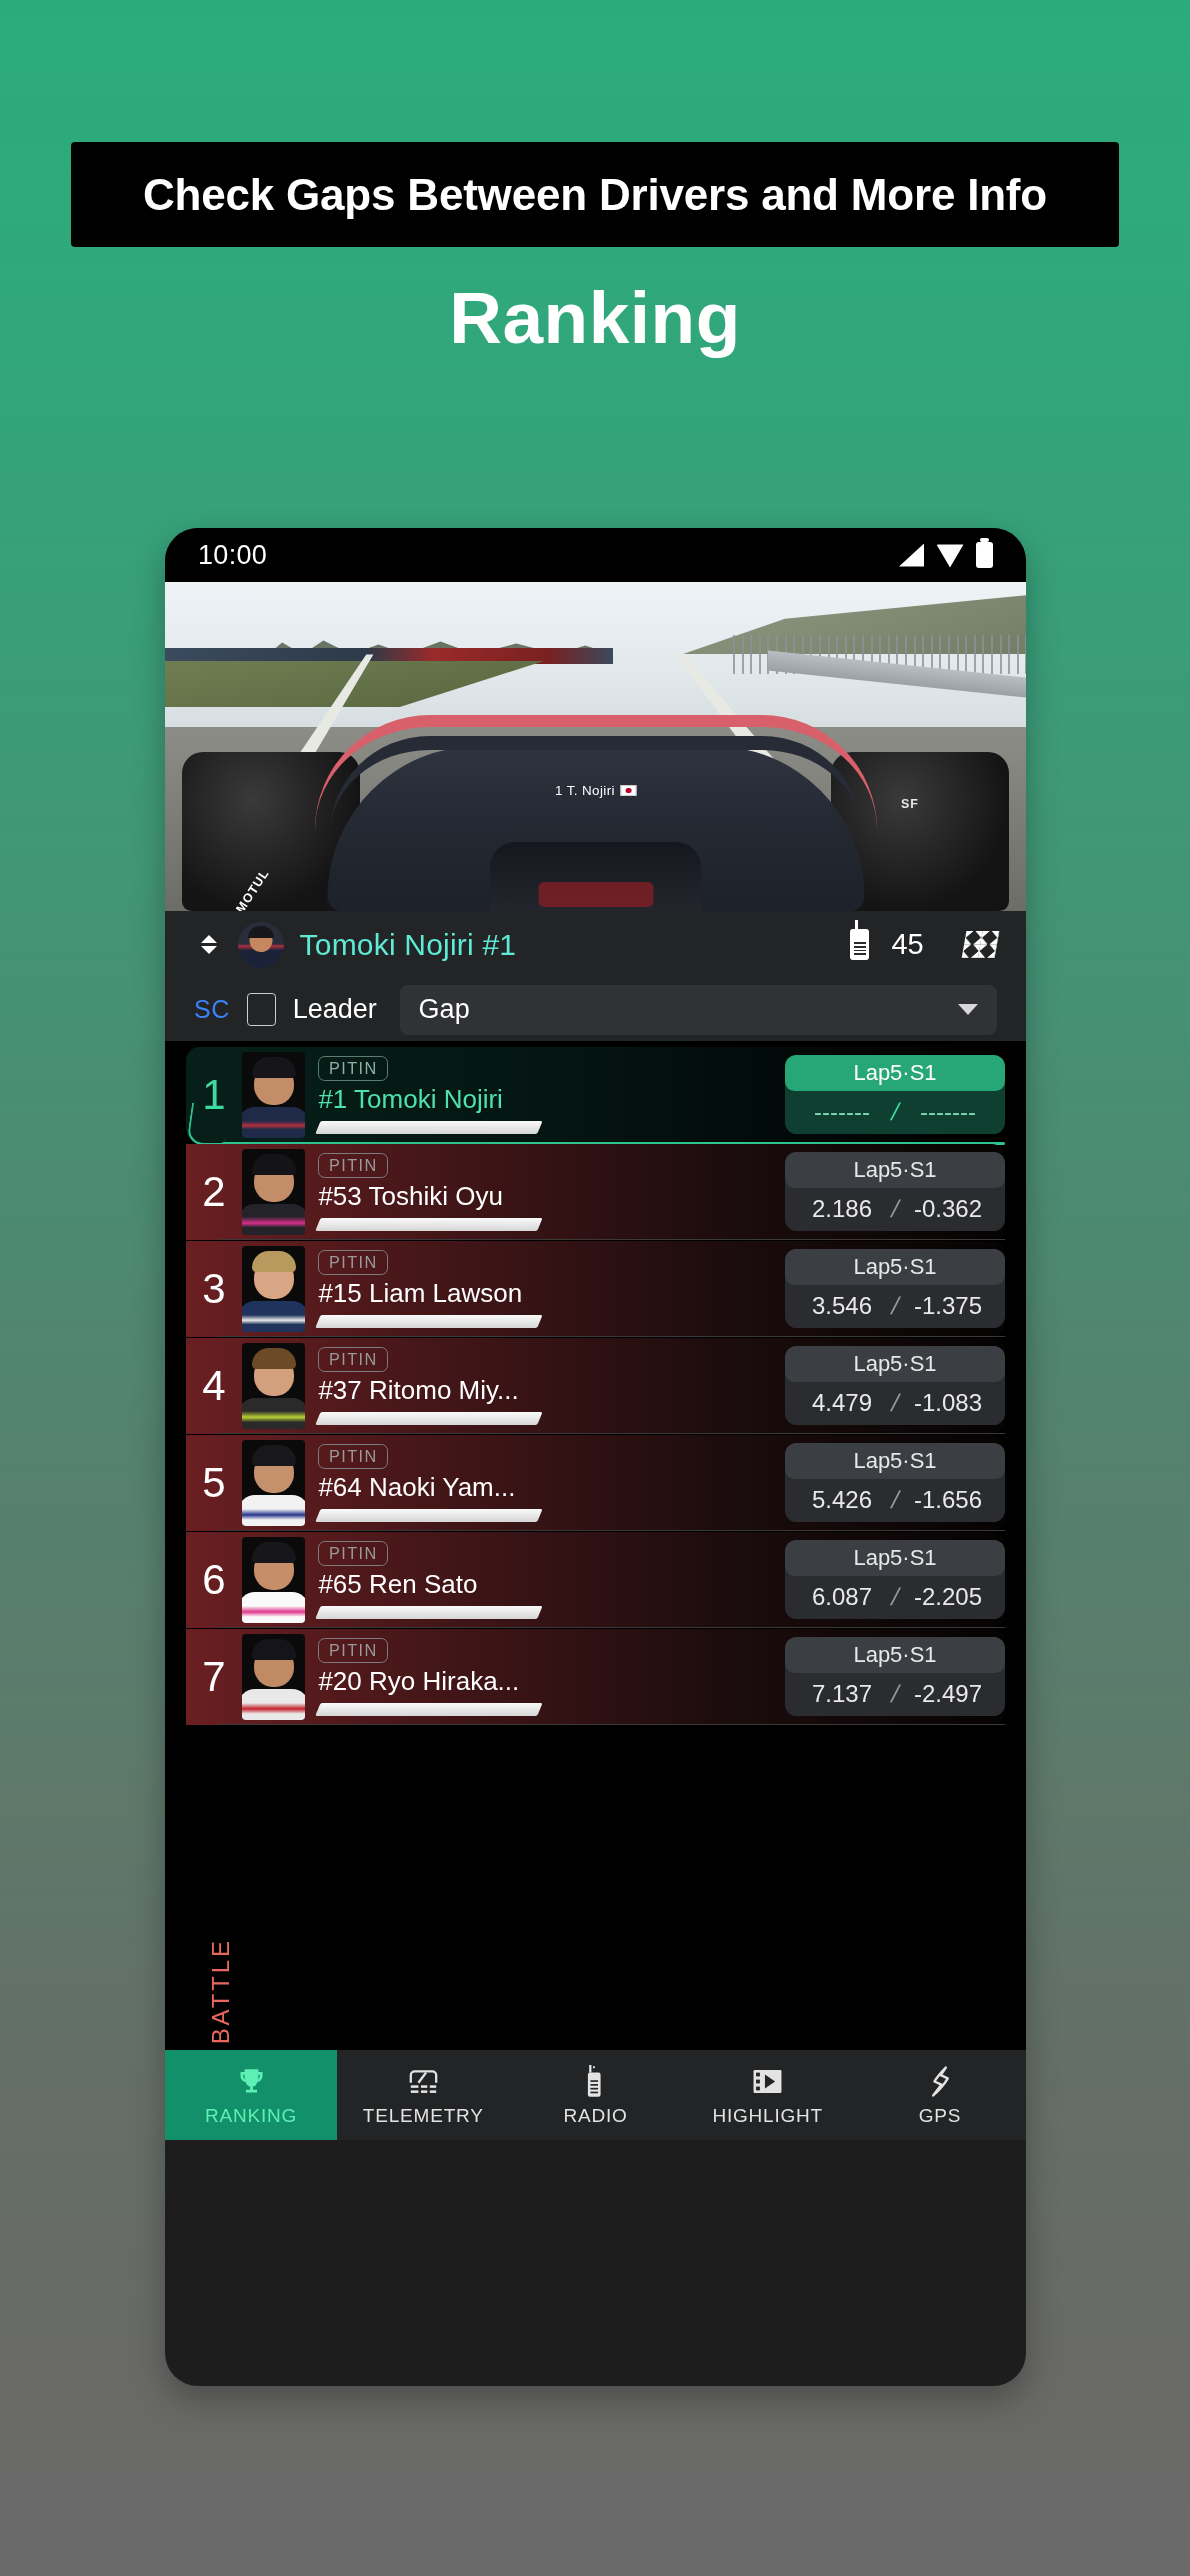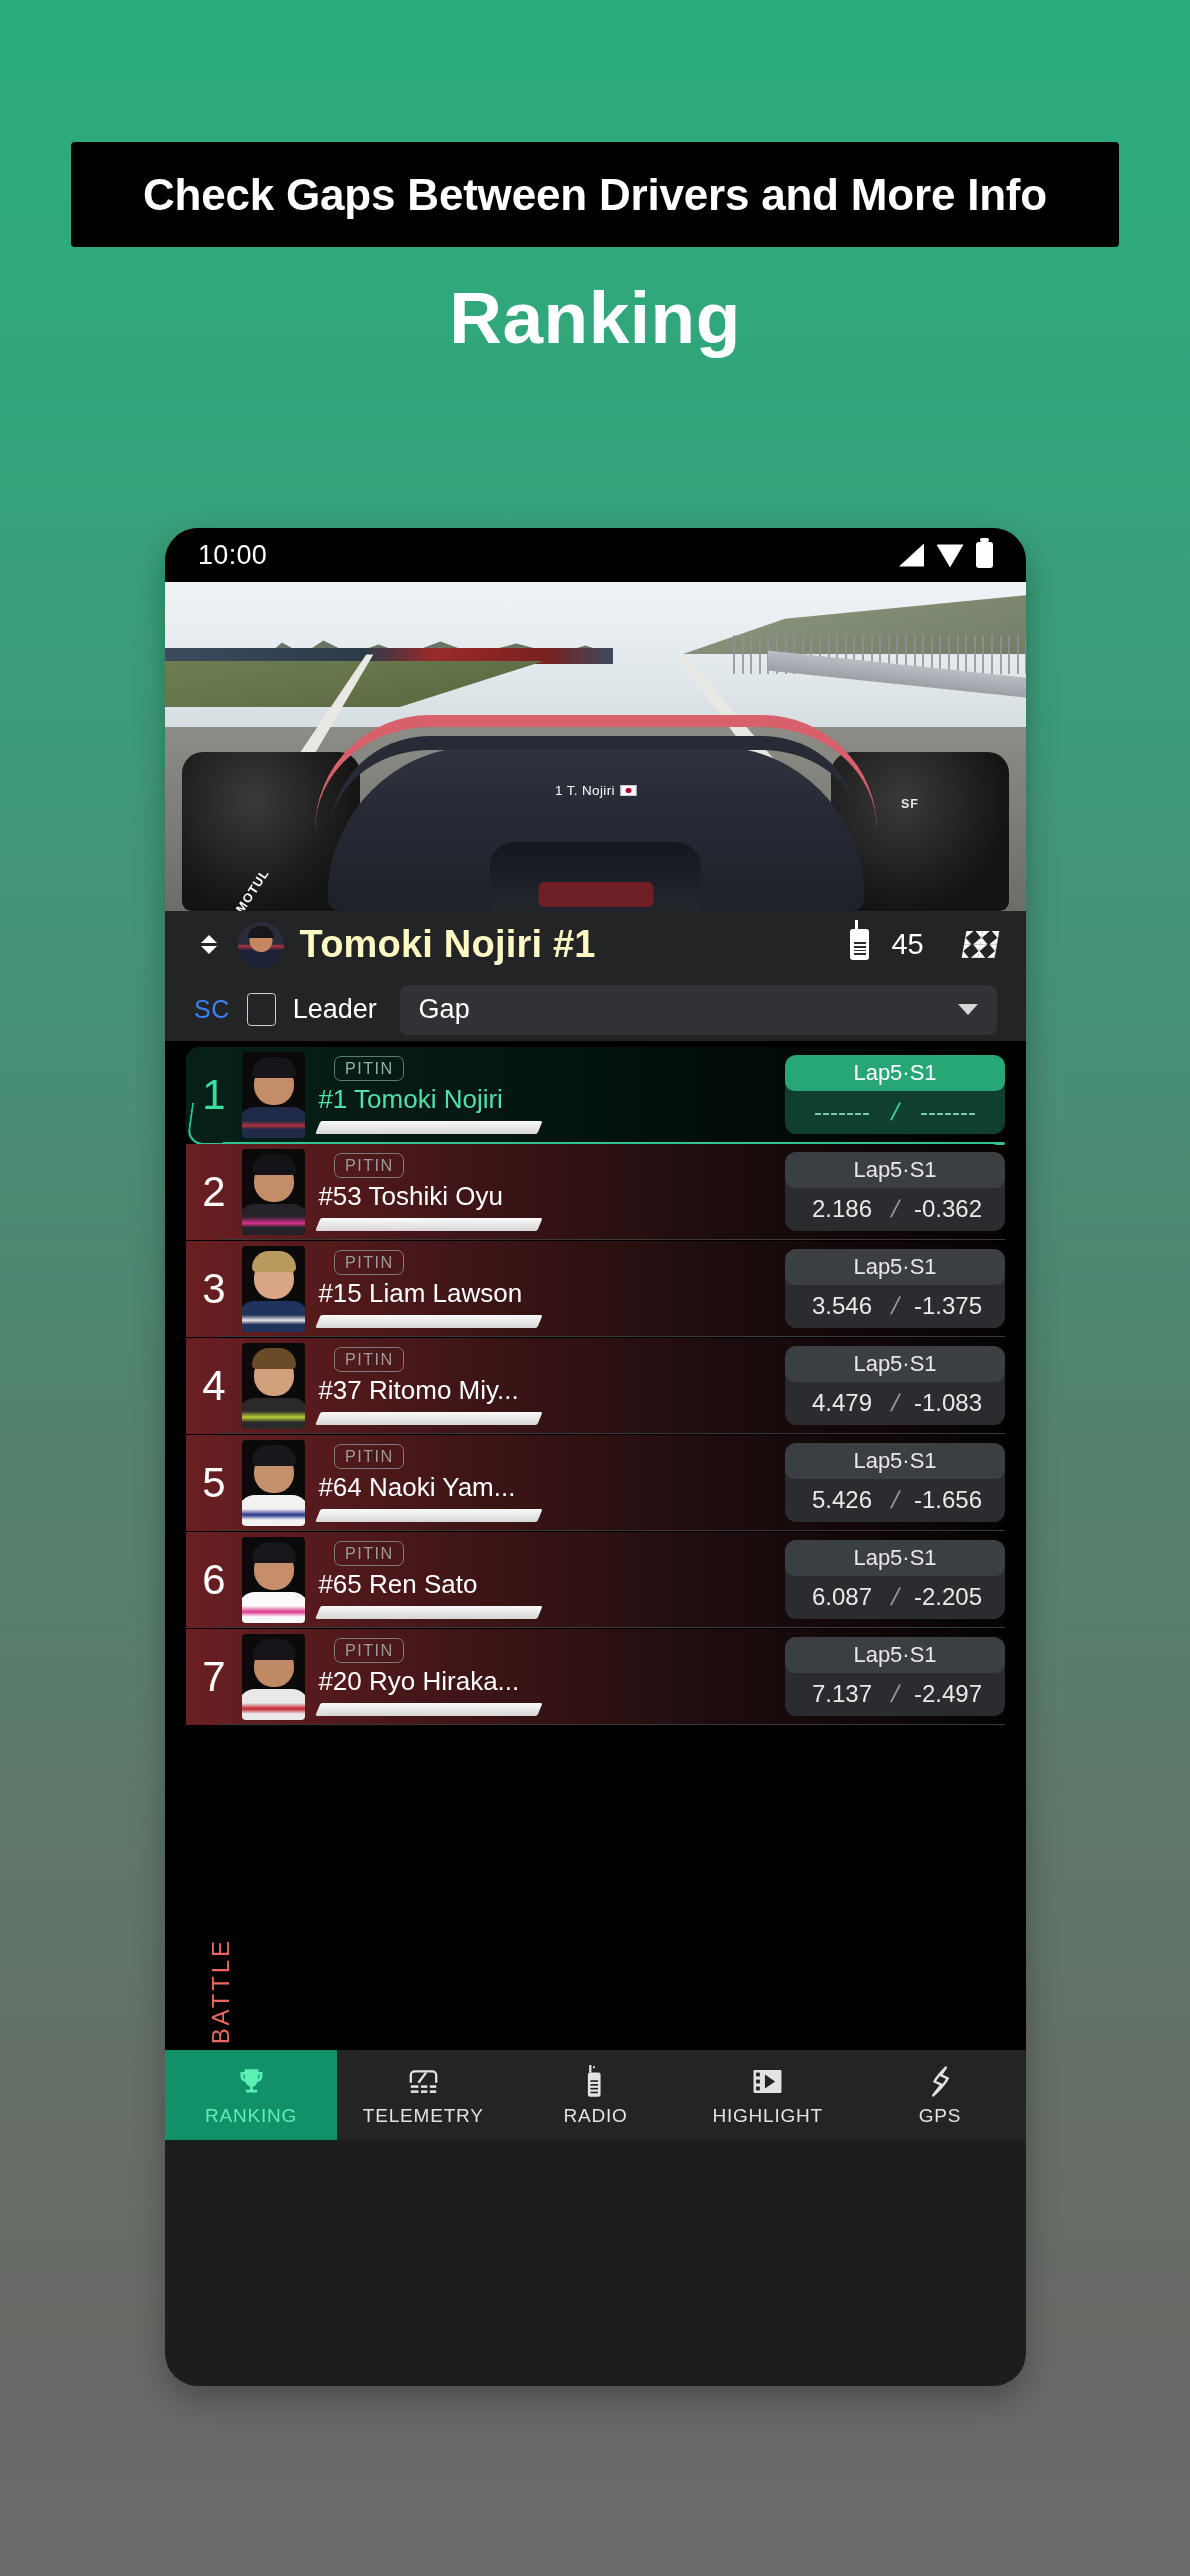--- a/index.html
+++ b/index.html
@@ -193,21 +193,21 @@
     position:relative; overflow:hidden; flex:none;
   }
   .drv-avatar::before{
     content:""; position:absolute; left:50%; top:16%; transform:translateX(-50%);
     width:23px; height:23px; border-radius:50%; background:#c4875f;
   }
   .drv-avatar::after{
     content:""; position:absolute; left:50%; top:9%; transform:translateX(-50%);
     width:26px; height:12.5px; border-radius:12.5px 12.5px 0 0; background:#17161a;
   }
-  .drv-name{ color:#fef9c3; font-size:38px; flex:1; letter-spacing:0.2px;font-weight:bold; }
+  .drv-name{ color:#5eead4; font-size:30px; flex:1; letter-spacing:0.2px; }
   .radio-ico{
     width:19px; height:31px; background:#fff; border-radius:2.9px; position:relative;
   }
   .radio-ico::before{
     content:""; position:absolute; left:4.8px; top:-8.6px; width:2.9px; height:8.6px; background:#fff;
   }
   .radio-ico::after{
     content:""; position:absolute; left:3.8px; top:12.5px; width:11.5px; height:13.4px;
     background:repeating-linear-gradient(180deg,#2a2a2a 0 1.9px,#fff 1.9px 3.8px);
   }
@@ -278,21 +278,20 @@
   }
   .face .suit{
     position:absolute; left:-3.8px; bottom:0; width:71px; height:31px;
     border-radius:17px 17px 0 0;
   }
   .row .mid{ flex:1; padding-left:13.4px; position:relative; min-width:0; }
   .pitin{
     display:inline-block; border:1px solid #7d7d7d; border-radius:6.7px;
     padding:1.9px 9.6px; font-size:16.3px; color:#9a9a9a; letter-spacing:1.4px;
     margin-bottom:2.9px;
-    margin-left:16px;
   }
   .row.lead .pitin{ border-color:#5c7d72; color:#8fb0a4; }
   .drvline{ font-size:26px; white-space:nowrap; overflow:hidden; }
   .row.lead .drvline{ color:#4fe0ab; }
   .row.red .drvline{ color:#fff; }
   .bar{
     margin-top:6.7px; height:12.5px; width:222px;
     background:linear-gradient(180deg,#fafafa,#d6d6d6);
     transform:skewX(-22deg); border-radius:1.9px;
   }

